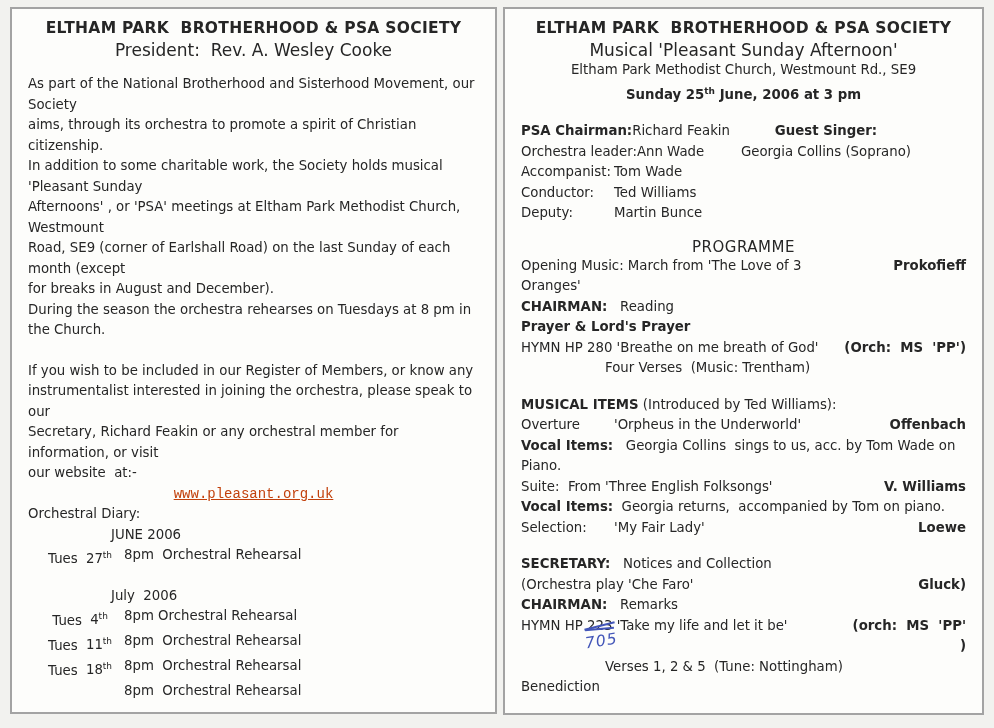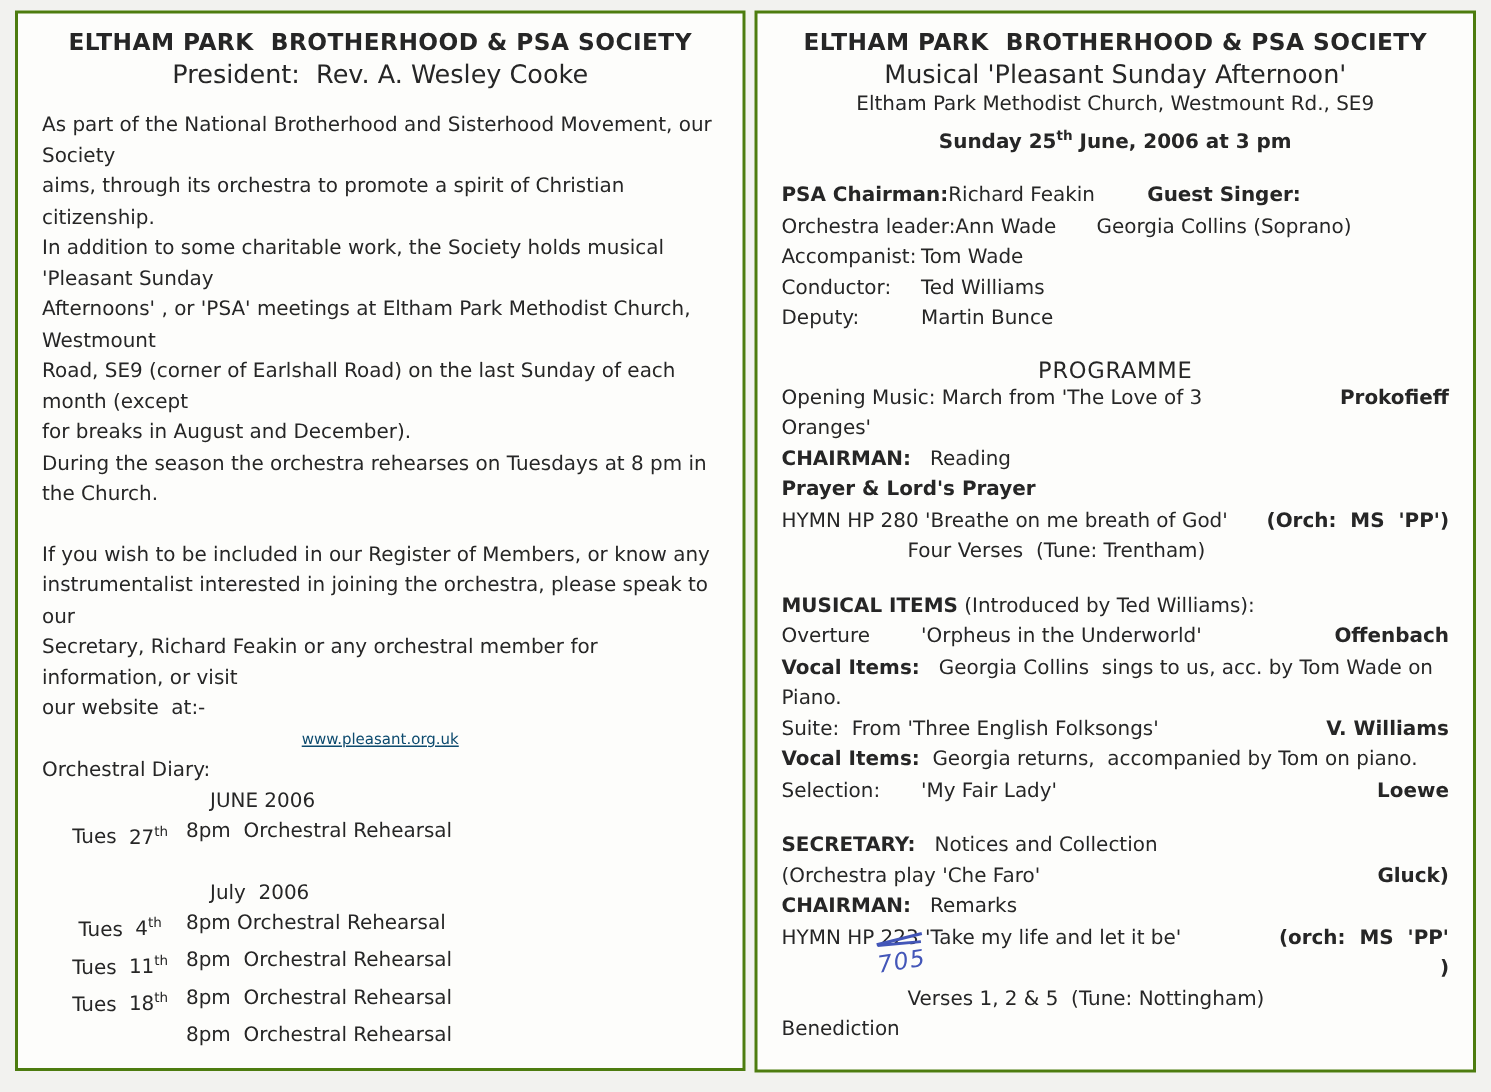--- a/index.html
+++ b/index.html
@@ -4,48 +4,48 @@
 <style>
   html,body{margin:0;padding:0;}
   body{
     width:994px;height:728px;position:relative;
     background:#f2f2ef;
     font-family:"DejaVu Sans","Liberation Sans",sans-serif;
     color:#262626;
   }
   .page{
     position:absolute;box-sizing:border-box;
-    border:2px solid #4d7c0f;background:#fdfdfb;
+    border:2px solid #a3a3a3;background:#fdfdfb;
     padding:10px 16px;overflow:hidden;
   }
   .page-left{left:10px;top:7px;width:487px;height:707px;}
   .page-right{left:503px;top:7px;width:481px;height:708px;}
   .t{white-space:pre-wrap;}
   .ttl{font-size:15.5px;font-weight:bold;text-align:center;letter-spacing:.3px;}
   .sub{font-size:17px;text-align:center;margin-top:3px;}
   .body-line{font-size:13.3px;line-height:20.5px;}
   .center{text-align:center;}
   .bold{font-weight:bold;}
   .sup{vertical-align:super;font-size:9px;}
-  a.weblink{display:block;text-align:center;color:#0c4a6e;text-decoration:underline;
-    font-size:10px;line-height:20.5px;margin-top:0;cursor:pointer;}
+  a.weblink{display:block;text-align:center;color:#c2410c;text-decoration:underline;
+    font-size:14px;line-height:20.5px;margin-top:0;cursor:pointer;font-family:Liberation Mono, monospace;}
   .intro{margin-top:14px;}
   .register{margin-top:20px;}
   .diary-heading{}
-  .month{margin-left:112px;}
+  .month{margin-left:83px;}
   .d-row{display:flex;font-size:13.3px;line-height:20.5px;}
   .d-col1{width:96px;flex:0 0 96px;text-align:center;}
   .d-day{display:inline-block;width:46px;}
   .gap16{margin-top:16px;}
   
   .venue{}
   .officials{position:relative;margin-top:16px;}
   .off-row{font-size:13.3px;line-height:20.5px;}
   .lab{display:inline-block;width:93px;}
-  .guest{position:absolute;left:170px;top:0;width:250px;text-align:center;}
+  .guest{position:absolute;left:180px;top:0;width:250px;text-align:center;}
   .prog-title{font-size:15px;font-weight:normal;text-align:center;margin-top:14px;letter-spacing:.5px;}
   .prog{font-size:13.3px;line-height:20.5px;}
   .pl{display:flex;position:relative;}
   .pl-main{flex:1;}
   .pl-right{flex:0 0 122px;text-align:right;font-weight:bold;}
   .pl-right.w180{flex:0 0 180px;}
   .indent{margin-left:84px;}
   .strike{position:relative;display:inline-block;}
   .strike::after{content:"";position:absolute;left:-3px;right:-3px;top:46%;
     border-top:2.5px solid #4356b8;transform:rotate(-14deg);}
@@ -137,21 +137,21 @@
       <span class="pl-right t">Prokofieff</span>
     </div>
     <div class="pl">
       <span class="pl-main"><b class="t">CHAIRMAN:</b><span class="t">   Reading</span></span>
     </div>
     <div class="bold t">Prayer &amp; Lord's Prayer</div>
     <div class="pl">
       <span class="pl-main t">HYMN HP 280 'Breathe on me breath of God'</span>
       <span class="pl-right t">(Orch:  MS  'PP')</span>
     </div>
-    <div class="indent t">Four Verses  (Tune: Trentham)</div>
+    <div class="indent t">Four Verses  (Music: Trentham)</div>
 
     <div class="pl gap16">
       <span class="pl-main"><b class="t">MUSICAL ITEMS</b><span class="t"> (Introduced by Ted Williams):</span></span>
     </div>
     <div class="pl">
       <span class="pl-main"><span class="lab t">Overture</span><span class="t">'Orpheus in the Underworld'</span></span>
       <span class="pl-right t">Offenbach</span>
     </div>
     <div class="pl">
       <span class="pl-main"><b class="t">Vocal Items:</b><span class="t">   Georgia Collins  sings to us, acc. by Tom Wade on Piano.</span></span>

